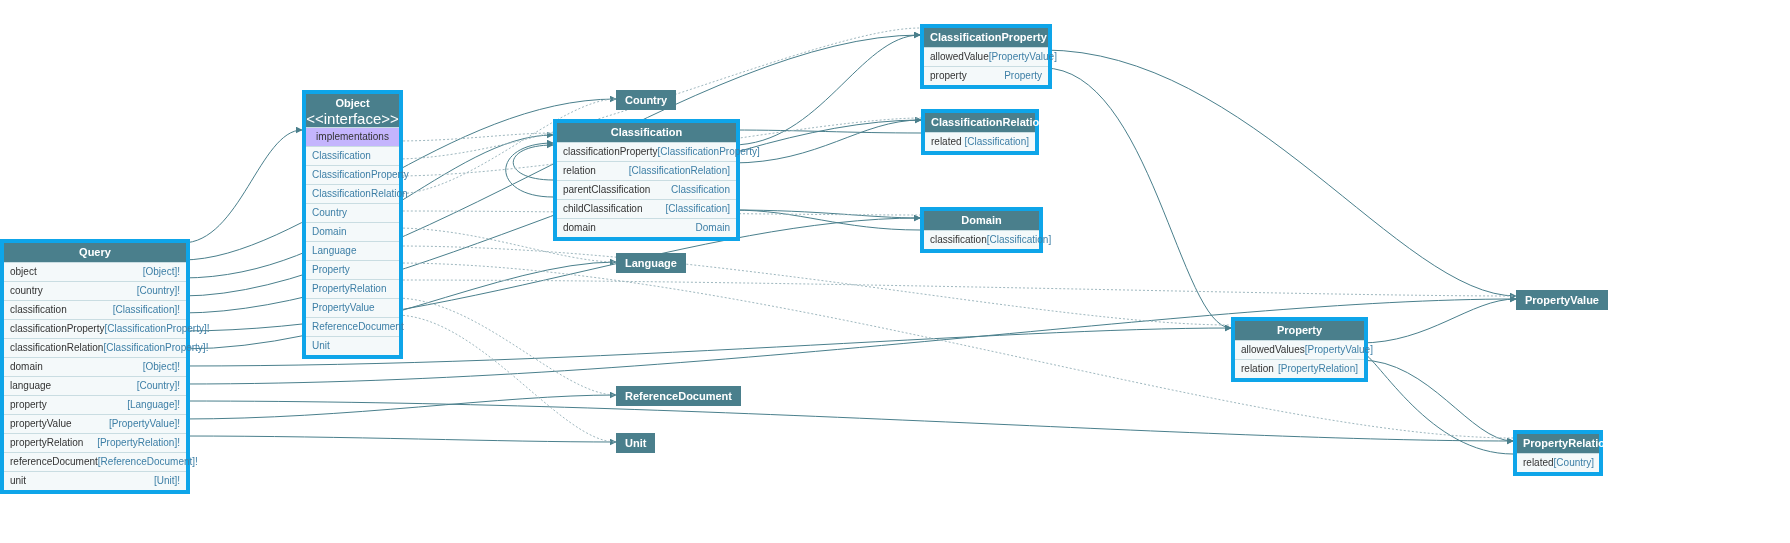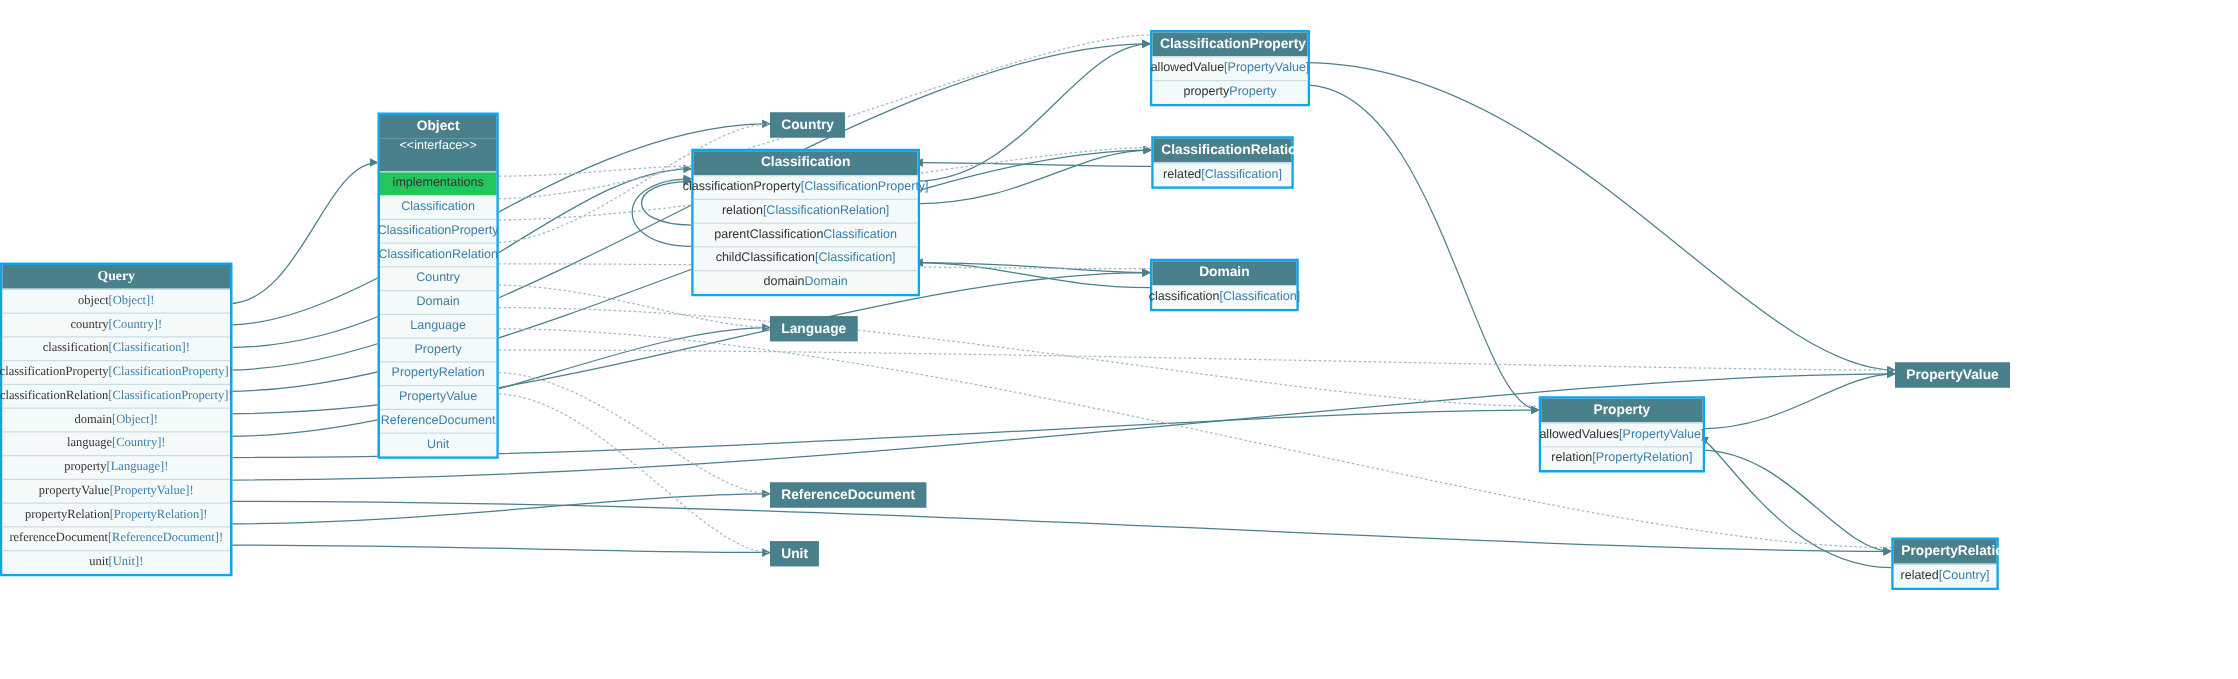--- a/index.html
+++ b/index.html
@@ -16,53 +16,53 @@
   }
   svg.edges {
     position: absolute;
     left: 0; top: 0;
     width: 1790px;
     height: 543px;
     pointer-events: none;
   }
   .node {
     position: absolute;
-    border: 2px solid #0ea5e9;
+    border: 4px solid #0ea5e9;
     background: #ffffff;
     box-shadow: 0 0 0 rgba(0,0,0,0);
   }
   .node-header {
     background: #4a7f8c;
     color: #fff;
     padding: 3px 6px;
     text-align: center;
     font-weight: bold;
     font-size: 11px;
     line-height: 13px;
   }
   .node-sub {
     background: #4a7f8c;
     color: #fff;
     text-align: center;
-    font-size: 10px;
+    font-size: 15px;
     line-height: 12px;
-    padding-bottom: 14px;
+    padding-bottom: 2px;
   }
   .node-row {
     border-top: 1px solid #c9dde2;
     padding: 2px 6px;
     display: flex;
-    justify-content: center;
+    justify-content: space-between;
     background: #f4f9fa;
     font-size: 10px;
     line-height: 14px;
     white-space: nowrap;
   }
   .node-row.section {
-    background: #22c55e;
+    background: #c4b5fd;
     color: #333;
     justify-content: center;
   }
   .node-row .pk { color: #333; }
   .node-row .pv { color: #3d7fa6; }
   .node-row.linkonly .pk { color: #3d7fa6; }
   .small-node {
     position: absolute;
     background: #4a7f8c;
     color: #fff;
@@ -141,21 +141,21 @@
     <path d="M 395 211 C 560 211, 800 215, 920 215"></path>
     <path d="M 395 228 C 480 228, 560 262, 616 262"></path>
     <path d="M 395 246 C 700 246, 1050 325, 1231 325"></path>
     <path d="M 395 263 C 750 263, 1250 438, 1513 438"></path>
     <path d="M 395 280 C 800 280, 1300 296, 1516 296"></path>
     <path d="M 395 298 C 480 298, 560 395, 616 395"></path>
     <path d="M 395 315 C 480 315, 560 442, 616 442"></path>
   </g>
 </svg>
 
-<div class="node" style="left:0px; top:210px; width:182px;font-family:Liberation Serif, serif;">
+<div class="node" style="left:0px; top:239px; width:182px;">
   <div class="node-header">Query</div>
   <div class="node-row q-row">
       <span class="pk">object</span>
       <span class="pv">[Object]!</span>
     </div>
   <div class="node-row q-row">
       <span class="pk">country</span>
       <span class="pv">[Country]!</span>
     </div>
   <div class="node-row q-row">

